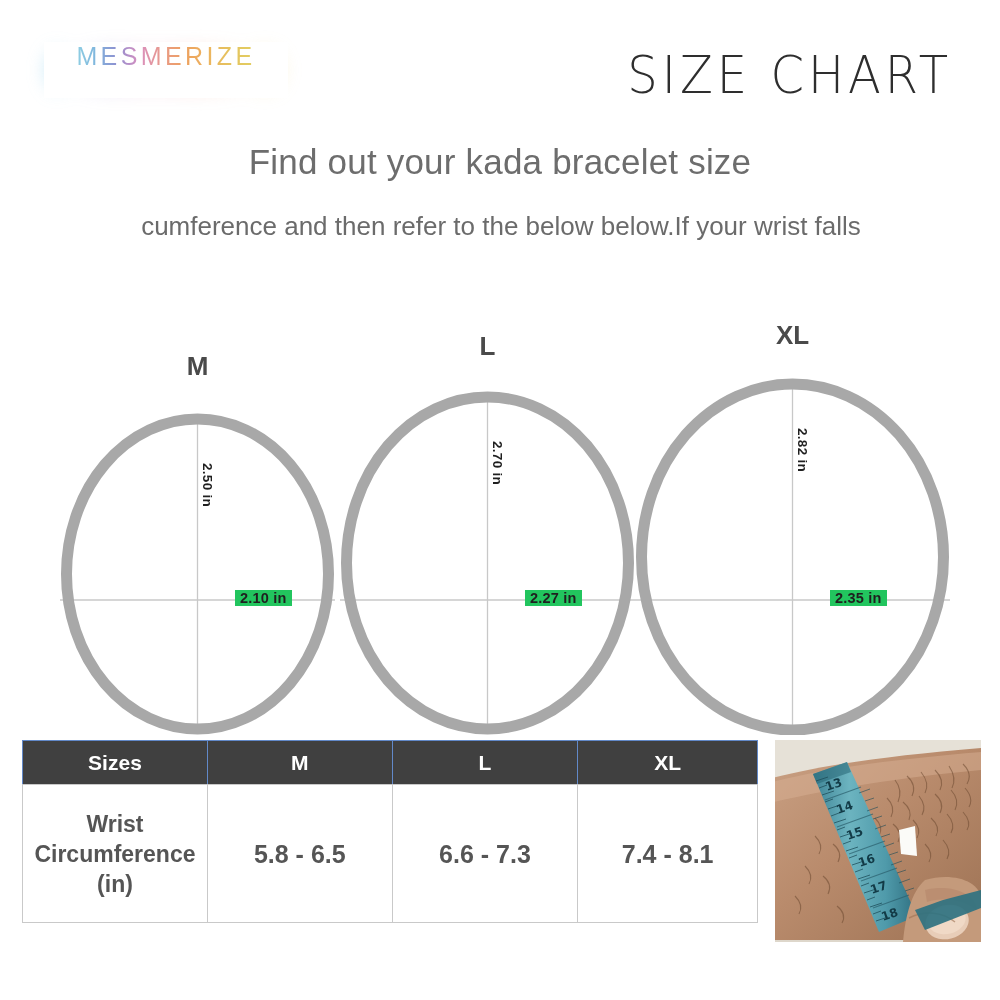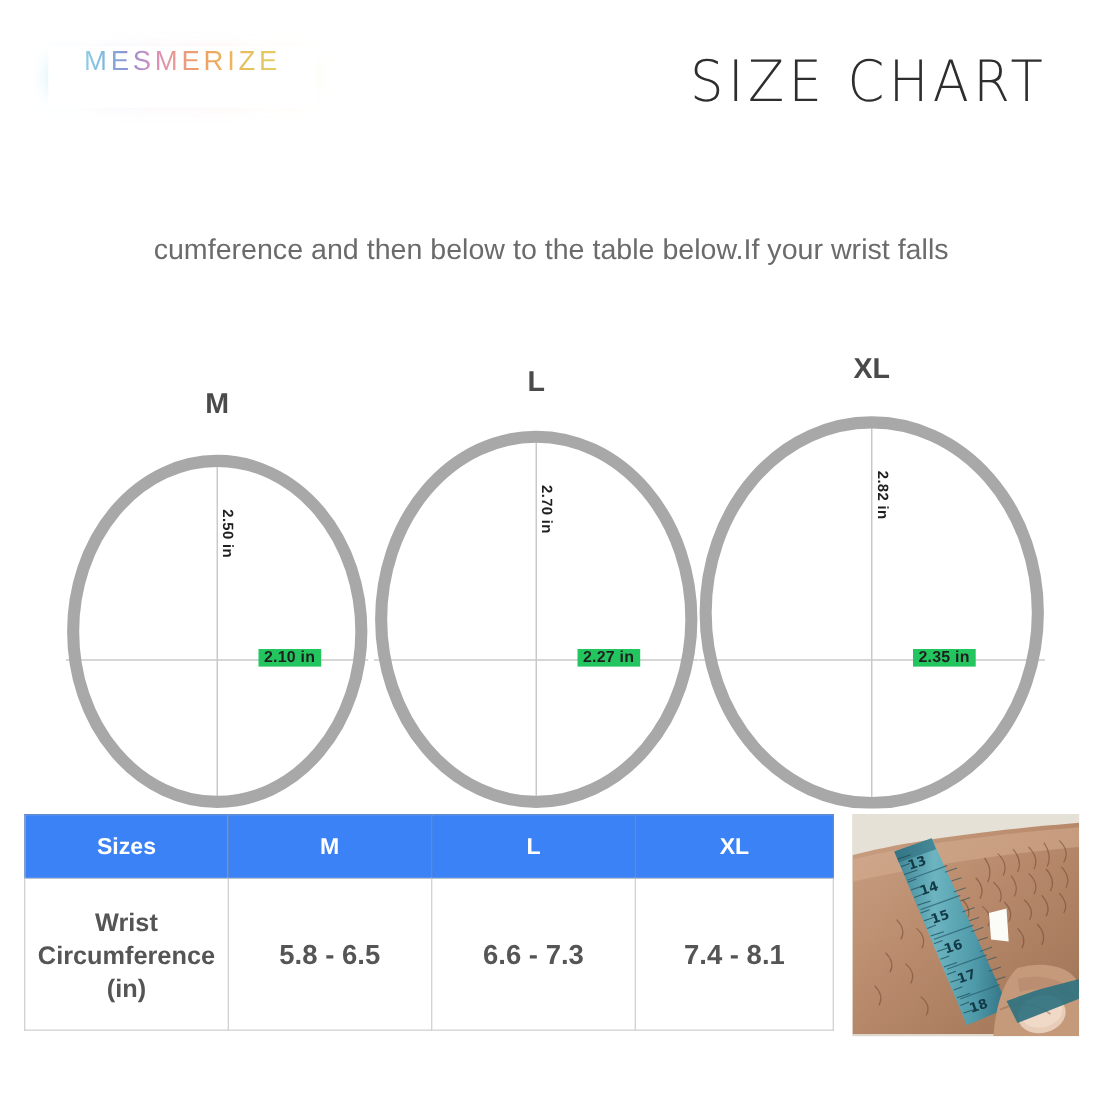--- a/index.html
+++ b/index.html
@@ -91,22 +91,22 @@
   
   .table {
     position: absolute; left: 22px; top: 740px;
     width: 736px; border-collapse: collapse;
   }
   .table th, .table td {
     border: 1px solid #c9c9c9;
     text-align: center; vertical-align: middle;
   }
   .table thead th {
-    background: #3b82f6; color: #ffffff;
-    font-size: 21px; font-weight: 700; height: 58px;
+    background: #404040; color: #ffffff;
+    font-size: 21px; font-weight: 700; height: 44px;
     border-color: #6289c9; border-bottom-color: #c9c9c9;
   }
   .table thead th + th { border-left: 1px solid #8aa8d6; }
   .table tbody td {
     font-size: 25px; font-weight: 700; color: #555555;
     height: 138px; line-height: 30px;
   }
   .table tbody td.rowhead { font-size: 23px; }
   .col-1 { width: 185px; } .col-2 { width: 185px; }
   .col-3 { width: 186px; } .col-4 { width: 180px; }
@@ -126,22 +126,23 @@
 
   <div class="logo-wrap">
     <div class="logo-glow"></div>
     <div class="logo-box">
       <span class="logo-text">MESMERIZE</span>
     </div>
   </div>
 
   <div class="size-chart-title">SIZE CHART</div>
 
+  <div class="headline">Find out your kada bracelet size</div>
   <div class="intro">
-    <span class="ln">cumference and then below to the table below.If your wrist falls</span>
+    <span class="ln">cumference and then refer to the below below.If your wrist falls</span>
   </div>
 
   <div class="ovals">
 
     <div class="oval" style="left:60px; top:45px; width:275px; height:350px;">
       <div class="label" style="top:-34px;">M</div>
       <svg width="275" height="350" viewBox="0 0 275 350">
         <line x1="137.5" y1="30" x2="137.5" y2="348" stroke="#c8c8c8" stroke-width="1.3"></line>
         <line x1="0" y1="215" x2="275" y2="215" stroke="#c8c8c8" stroke-width="1.3"></line>
         <ellipse cx="137.5" cy="189" rx="131" ry="155" fill="none" stroke="#a8a8a8" stroke-width="11"></ellipse>

